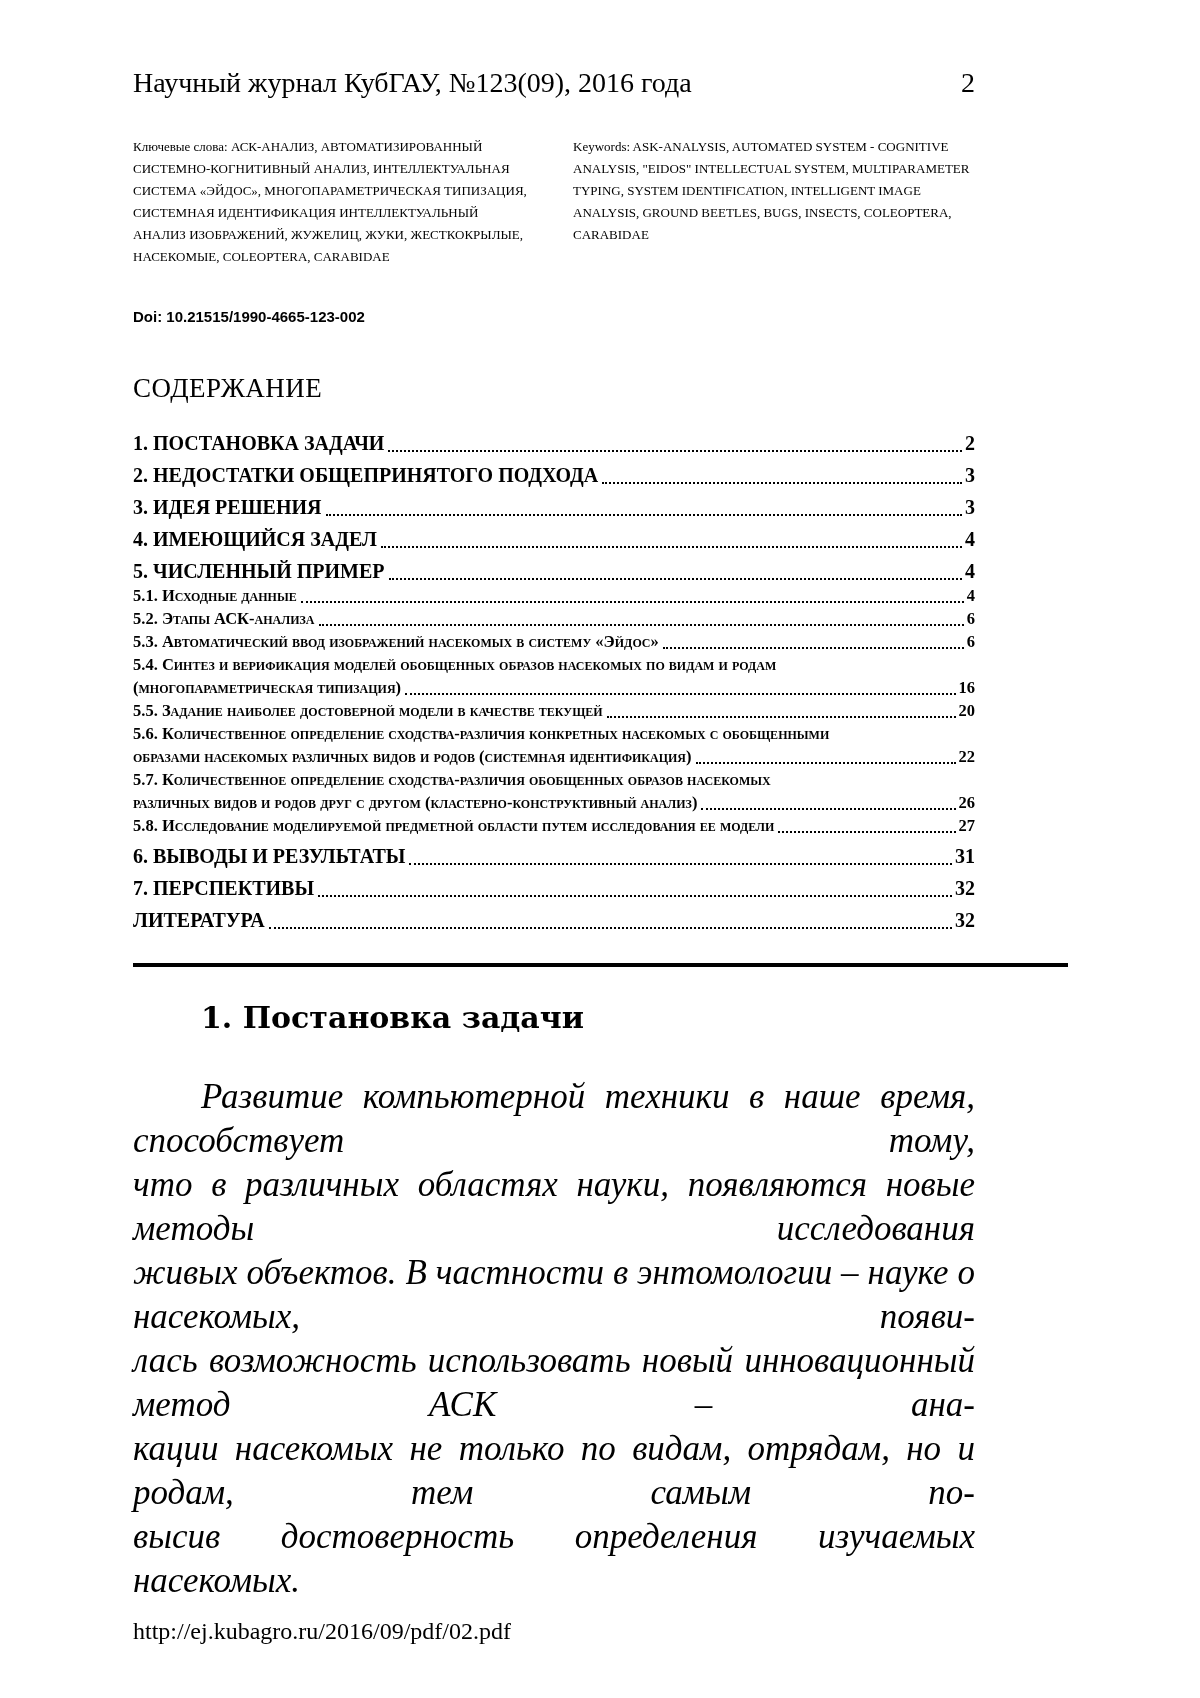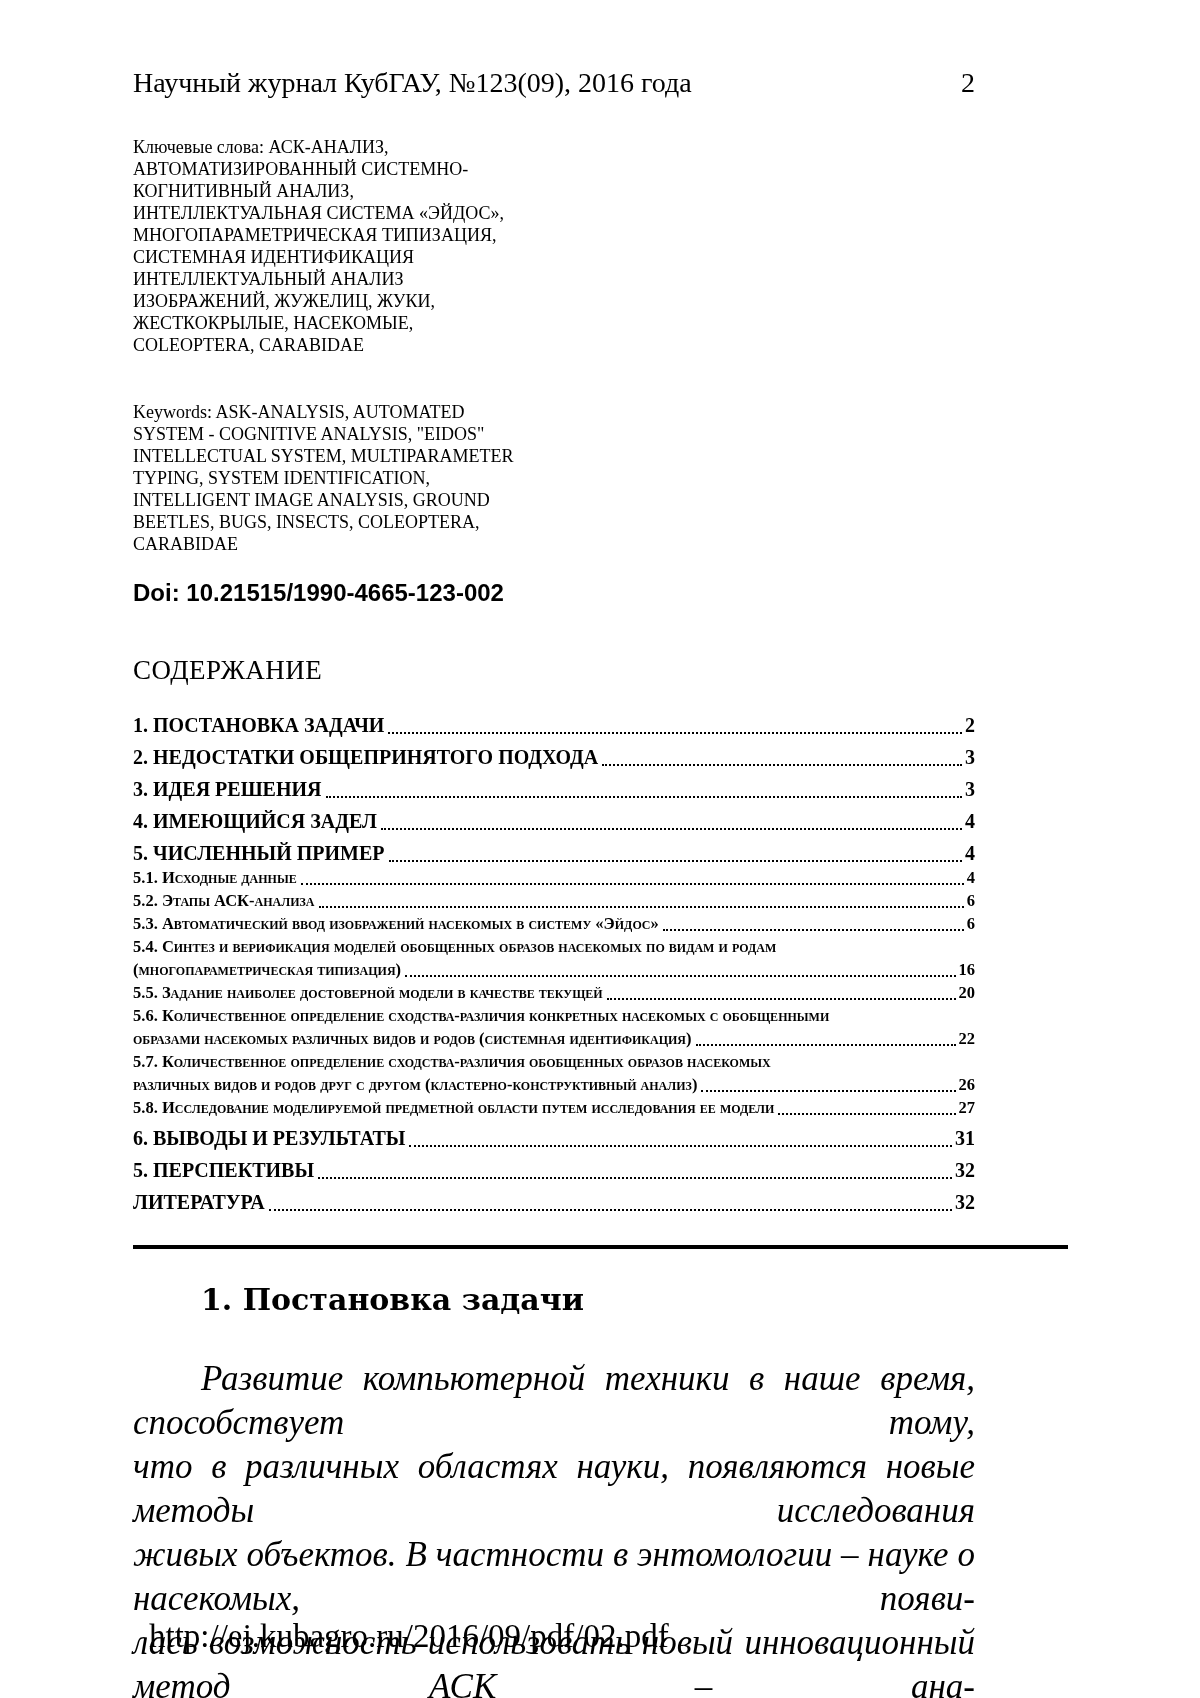--- a/index.html
+++ b/index.html
@@ -8,25 +8,25 @@
     width: 1200px; height: 1698px;
     background: #ffffff; color: #000;
     font-family: "Liberation Serif", serif;
     -webkit-font-smoothing: antialiased;
   }
   .page { position: relative; width: 1200px; height: 1698px; padding: 66px 8px 0 133px; overflow: hidden; }
   .content { width: 842px; }
 
   .header { display: flex; justify-content: space-between; align-items: baseline; font-size: 28px; line-height: 34px; width: 842px; }
 
-  .keywords { display: flex; gap: 45px; margin-top: 36px; font-size: 18px; line-height: 22px; width: 842px; flex-direction: column; }
+  .keywords { display: flex; gap: 45px; margin-top: 36px; font-size: 13px; line-height: 22px; width: 842px; }
   .kw-ru { width: 395px; }
   .kw-en { width: 402px; }
 
-  .doi { margin-top: 24px; font-family: "Liberation Sans", sans-serif; font-weight: bold; font-size: 24px; }
+  .doi { margin-top: 40px; font-family: "Liberation Sans", sans-serif; font-weight: bold; font-size: 15px; }
 
   .toc-title { margin: 48px 0 0 0; font-size: 27px; font-weight: normal; letter-spacing: 0.5px; }
 
   .toc { margin-top: 26px; width: 842px; }
   .toc-item.main { font-weight: bold; font-size: 20px; line-height: 26px; margin-top: 6px; }
   .toc-item.sub  { font-variant: small-caps; font-size: 16.5px; line-height: 23px; font-weight: bold; }
   .toc-pre { text-align: left; }
   .toc-line { display: flex; align-items: flex-end; }
   .toc-label { flex: 0 1 auto; }
   .toc-leader { flex: 1 1 auto; min-width: 12px; border-bottom: 2px dotted #000; margin: 0 3px 4px 4px; }
@@ -38,21 +38,21 @@
     margin: 32px 0 0 68px;
     font-family: "DejaVu Serif", serif;
     font-weight: bold; font-size: 30px; line-height: 38px;
   }
 
   .paragraph { margin-top: 38px; width: 842px; font-size: 35px; line-height: 44px; font-style: italic; }
   .body-line { text-align: justify; text-align-last: justify; white-space: normal; }
   .body-line.first { text-indent: 68px; }
   .body-line.last { text-align-last: left; }
 
-  .footer { position: absolute; left: 133px; top: 1618px; font-size: 33px; margin-left: 16px; }
+  .footer { position: absolute; left: 133px; top: 1618px; font-size: 24px; }
 </style>
 </head>
 <body>
 
 <div class="page">
 
   <div class="header content">
     <span>Научный журнал КубГАУ, №123(09), 2016 года</span>
     <span>2</span>
   </div>
@@ -163,21 +163,21 @@
       </div>
       <div class="toc-item main">
         <div class="toc-line">
           <span class="toc-label">6. ВЫВОДЫ И РЕЗУЛЬТАТЫ</span>
           <span class="toc-leader"></span>
           <span class="toc-page">31</span>
         </div>
       </div>
       <div class="toc-item main">
         <div class="toc-line">
-          <span class="toc-label">5. ПЕРСПЕКТИВЫ</span>
+          <span class="toc-label">7. ПЕРСПЕКТИВЫ</span>
           <span class="toc-leader"></span>
           <span class="toc-page">32</span>
         </div>
       </div>
       <div class="toc-item main">
         <div class="toc-line">
           <span class="toc-label">ЛИТЕРАТУРА</span>
           <span class="toc-leader"></span>
           <span class="toc-page">32</span>
         </div>

